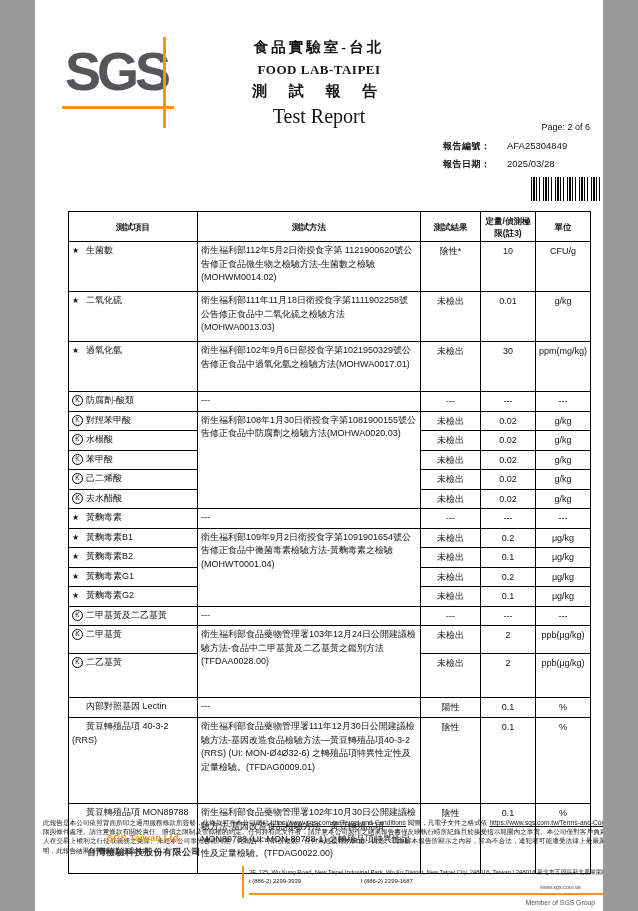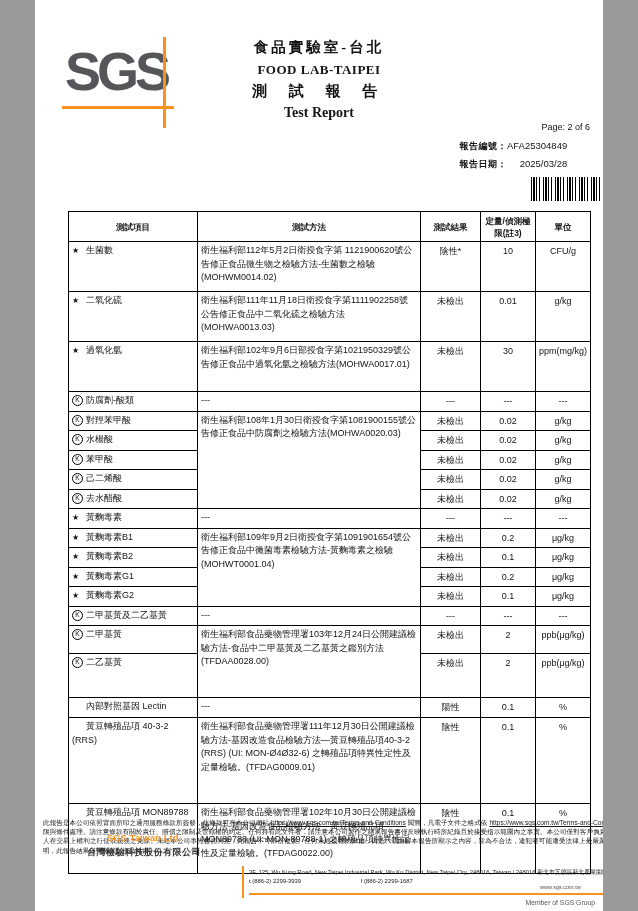--- a/index.html
+++ b/index.html
@@ -11,29 +11,29 @@
             font-weight:bold;font-size:54px;line-height:1;color:#55565a;letter-spacing:-4px;}
   .logo-hline{position:absolute;left:27px;top:106px;width:112px;height:3px;background:#f6921e;}
   .logo-vline{position:absolute;left:128px;top:37px;width:3px;height:91px;background:#f6921e;}
 
   
   .title-block{position:absolute;left:0;top:38px;width:100%;text-align:center;
                font-family:"Liberation Serif","DejaVu Serif",serif;}
   .t-zh1{font-size:14.5px;font-weight:600;letter-spacing:3px;}
   .t-en1{font-size:13px;font-weight:bold;letter-spacing:.5px;margin-top:5px;}
   .t-zh2{font-size:15px;font-weight:600;letter-spacing:9px;margin-top:4px;}
-  .t-en2{font-size:14px;font-weight:bold;margin-top:4px;}
+  .t-en2{font-size:20px;font-weight:normal;margin-top:4px;}
 
   .page-ind{position:absolute;right:13px;top:122px;font-size:9px;color:#111;text-align:right;}
 
   
   .client{position:absolute;left:33px;top:139px;font-family:"Liberation Serif","DejaVu Serif",serif;
           font-size:11.5px;font-weight:600;letter-spacing:1.5px;line-height:19.5px;}
   .meta{position:absolute;left:408px;top:139px;display:grid;grid-template-columns:64px auto;
-        grid-row-gap:4px;font-size:9px;line-height:14px;text-align:right;}
+        grid-row-gap:4px;font-size:9px;line-height:14px;}
   .meta .lbl{font-family:"Liberation Serif","DejaVu Serif",serif;font-weight:bold;letter-spacing:.5px;}
   .meta .val{font-weight:400;font-size:9.5px;}
   .barcode{position:absolute;left:496px;top:177px;width:97px;height:24px;
            background:repeating-linear-gradient(90deg,#000 0 1px,#fff 1px 2px,#000 2px 4px,#fff 4px 5px,
            #000 5px 6px,#fff 6px 8px,#000 8px 9px,#fff 9px 12px);}
 
   
   .report-table{position:absolute;left:33px;top:211px;width:522px;border-collapse:collapse;
                 table-layout:fixed;font-size:9px;}
   .report-table th,.report-table td{border:1px solid #000;}

